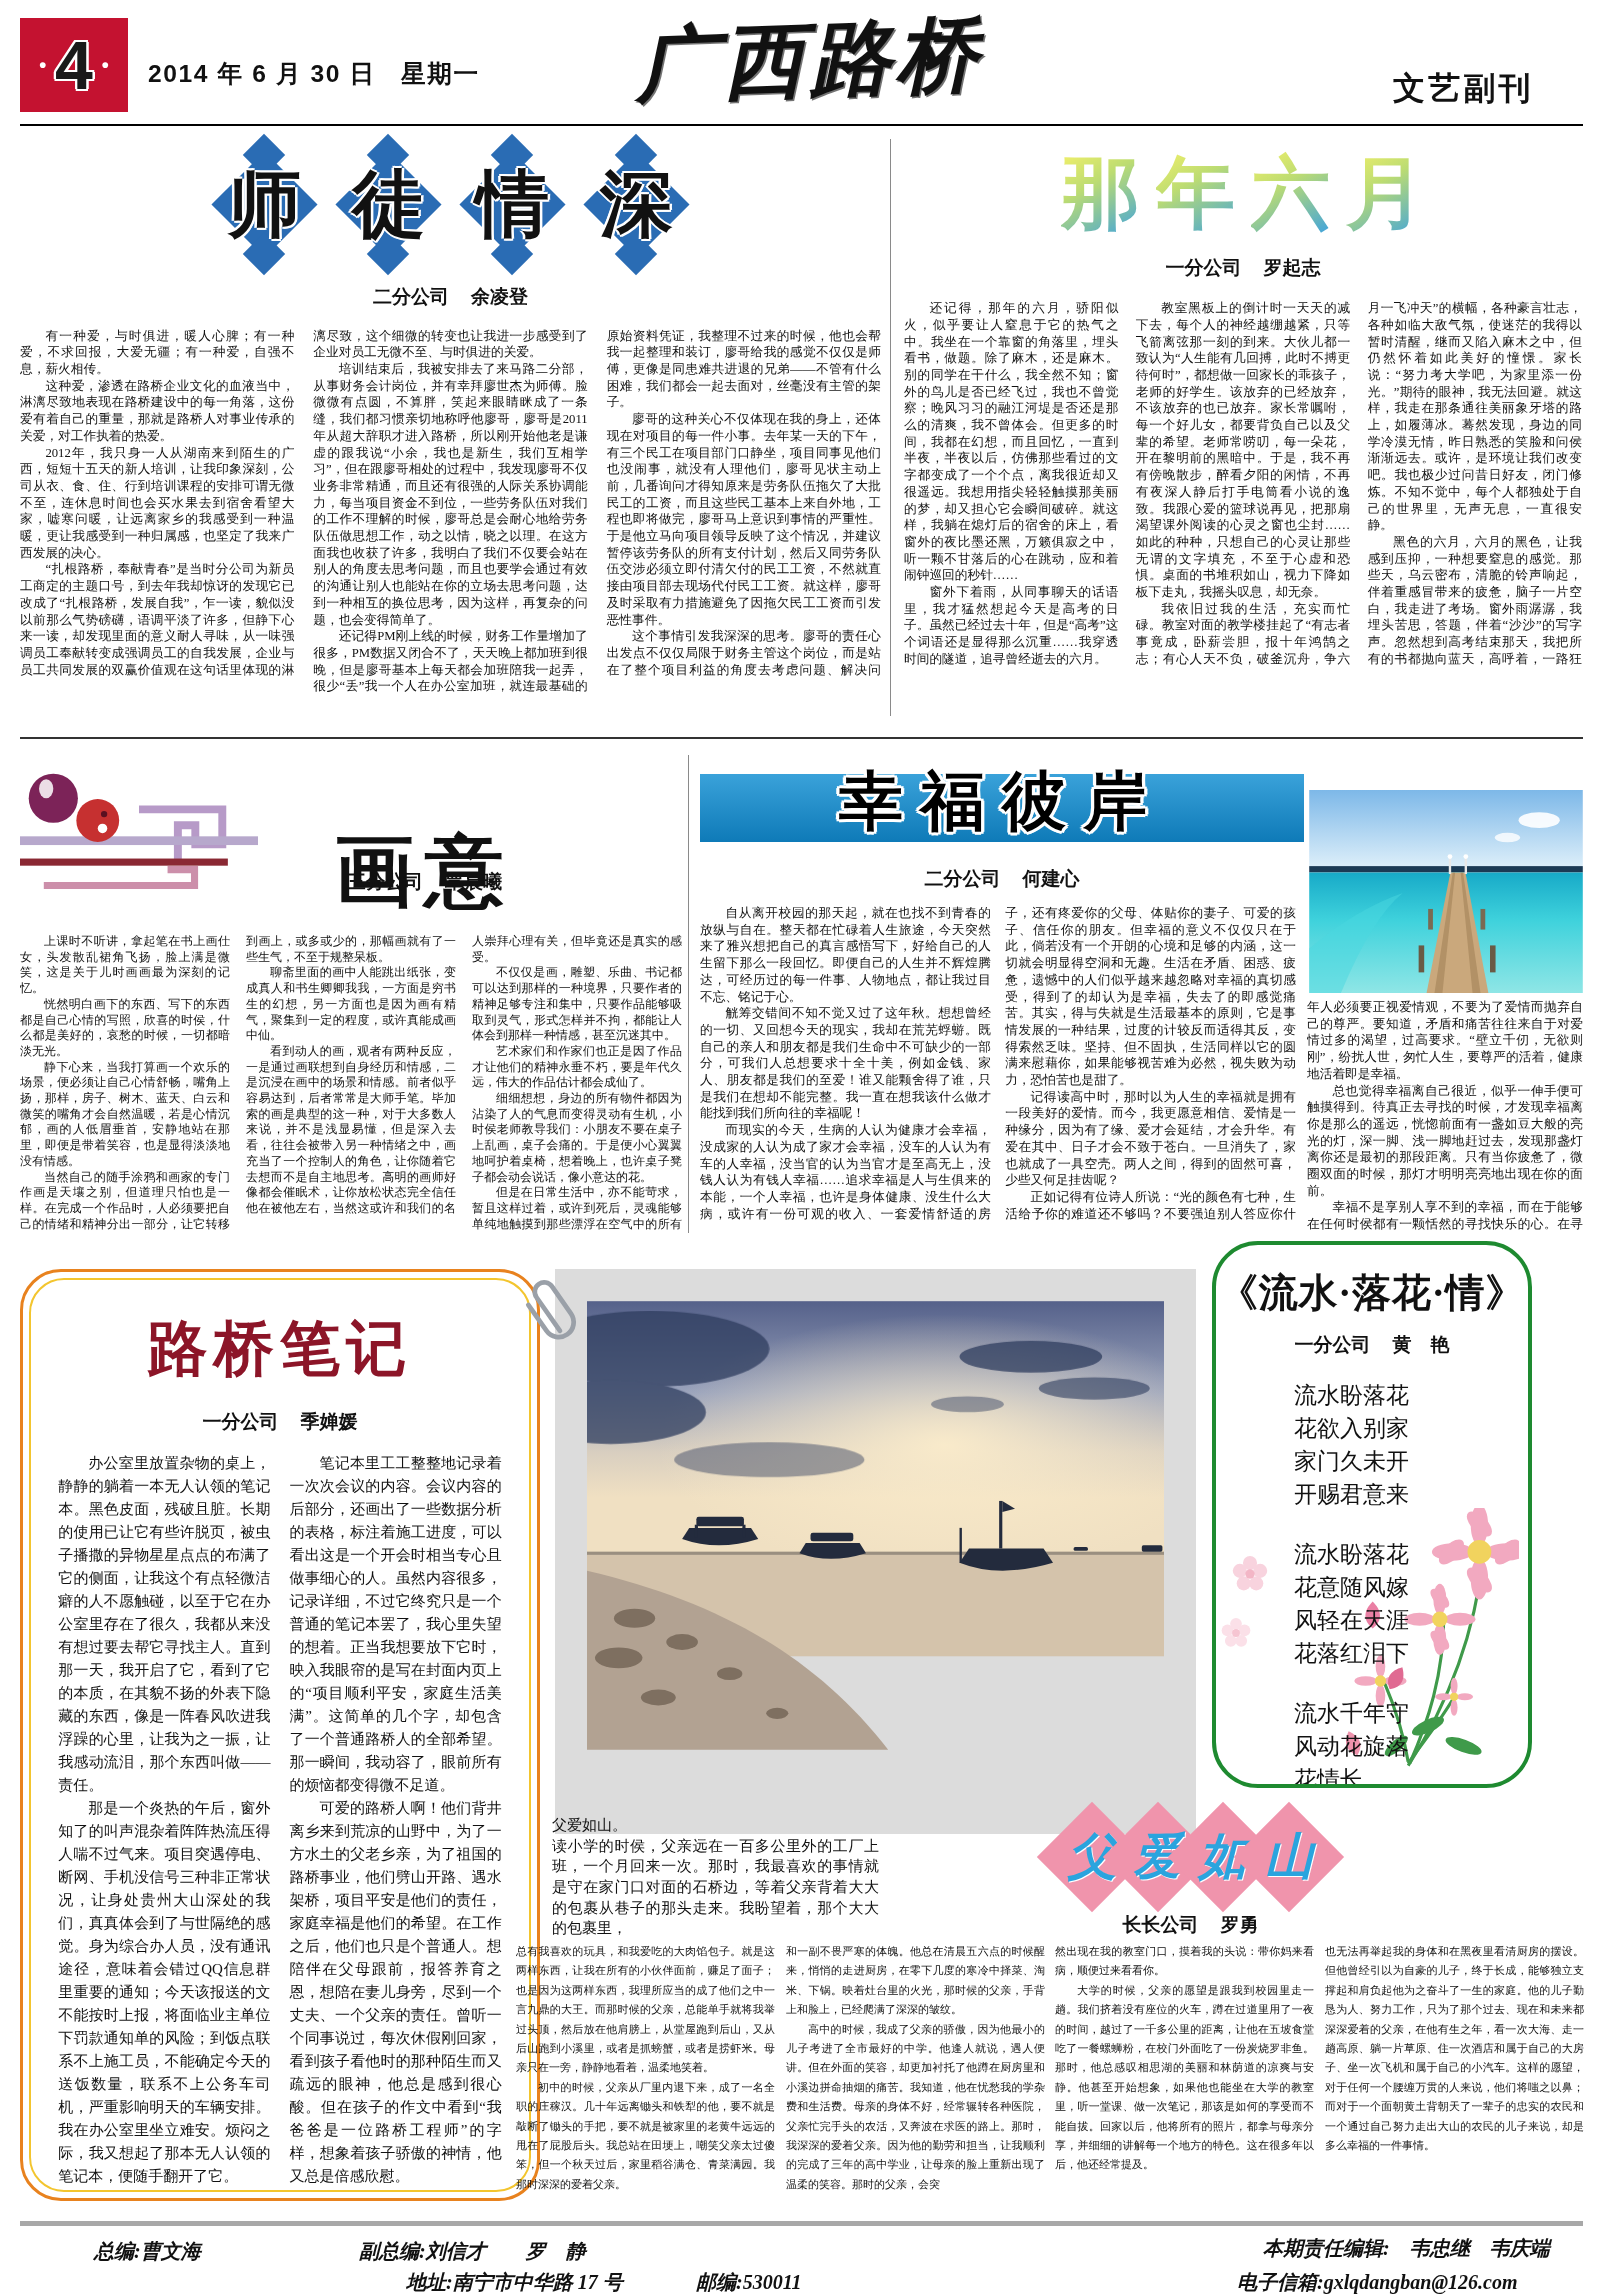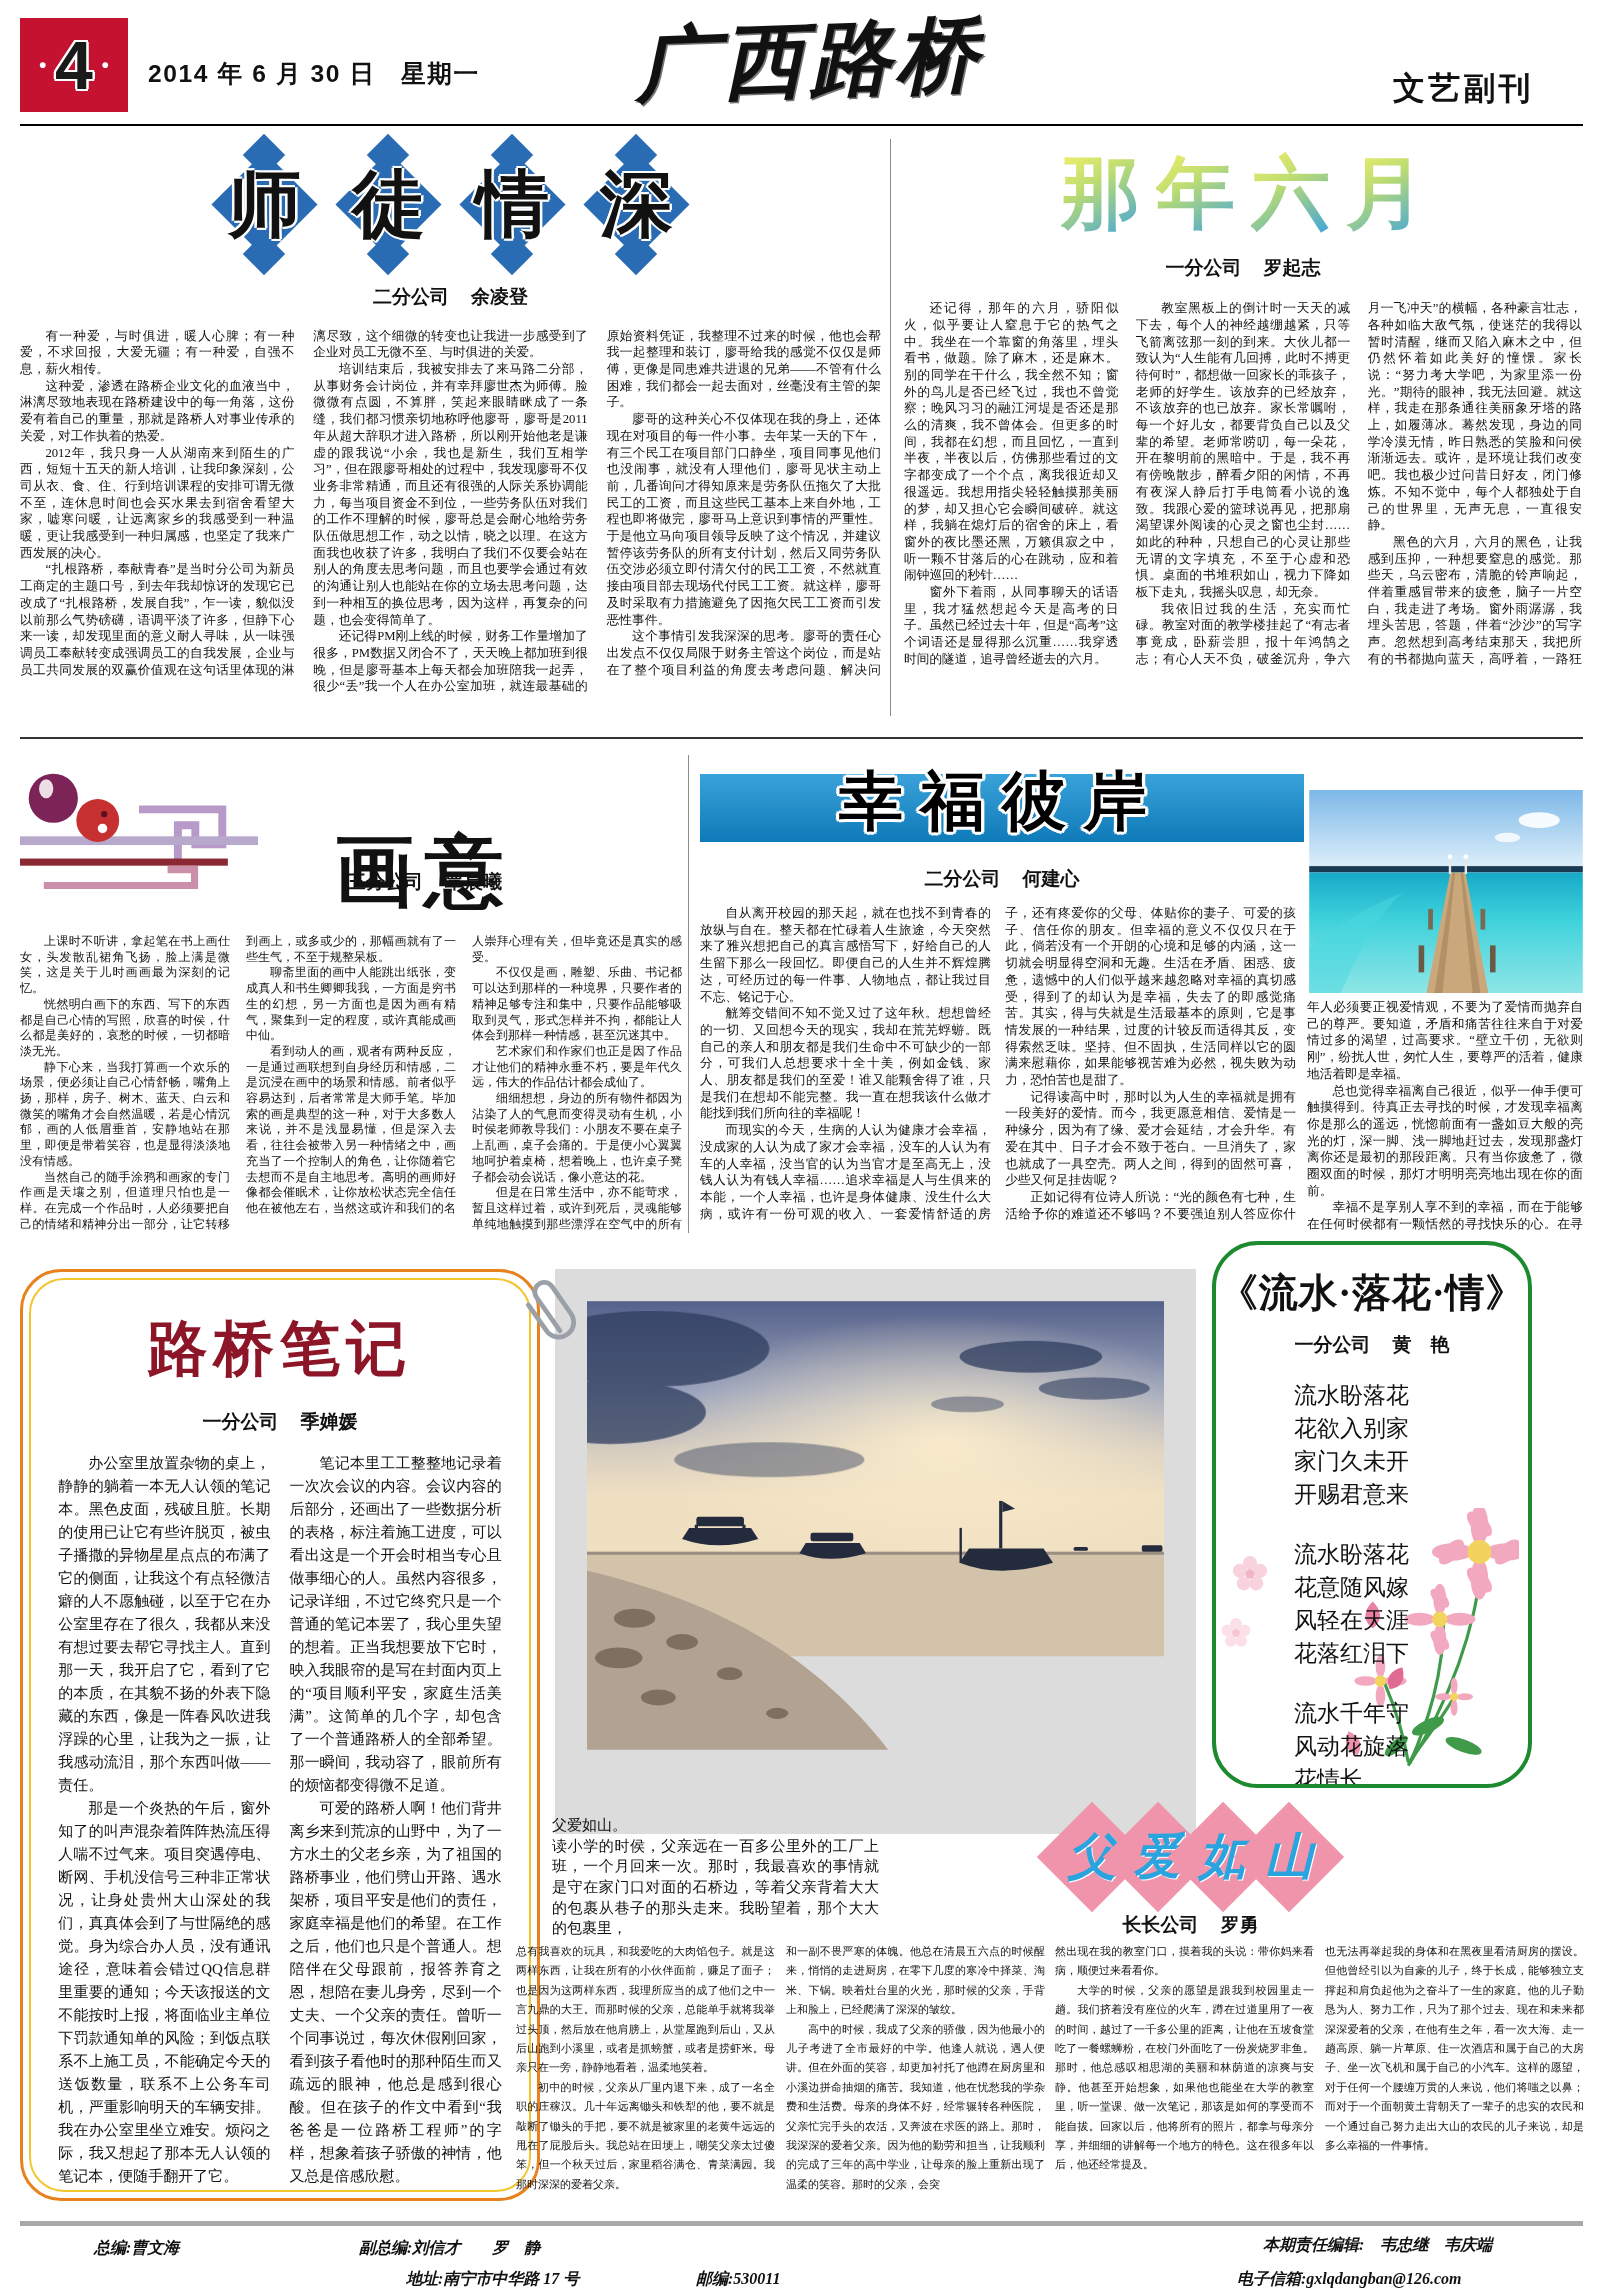--- a/index.html
+++ b/index.html
@@ -103,21 +103,21 @@
   .fa-char{transform:rotate(-45deg);font-family:"DejaVu Serif",serif;font-style:italic;font-weight:bold;
       font-size:49px;color:#2aa4de;text-shadow:0.8px 0.8px 0 #fff;}
   .fa-byline{position:absolute;left:500px;top:100px;width:349px;}
   .fa-col{position:absolute;top:130px;width:259px;height:271px;font-size:11px;line-height:19.4px;
       text-align:justify;overflow:hidden;}
   .fa-col p{margin:0;text-indent:2em;}
   .fa-col p:first-child{text-indent:0;}
   .fa-c1{left:0;} .fa-c2{left:270px;} .fa-c3{left:539px;} .fa-c4{left:809px;}
   
   .footer-rule{position:absolute;left:20px;top:2221px;width:1563px;height:4.8px;background:#a8a8a8;}
-  .ft{position:absolute;font-style:italic;font-weight:bold;font-size:16px;font-family:"Liberation Serif",serif;}
+  .ft{position:absolute;font-style:italic;font-weight:bold;font-size:20px;font-family:"Liberation Serif",serif;}
 </style>
 </head>
 <body>
 
 <div id="page">
 
   <div class="pagenum-box">
     <span class="pagenum-dot">·</span>
     <span class="pagenum-num">4</span>
     <span class="pagenum-dot">·</span>

